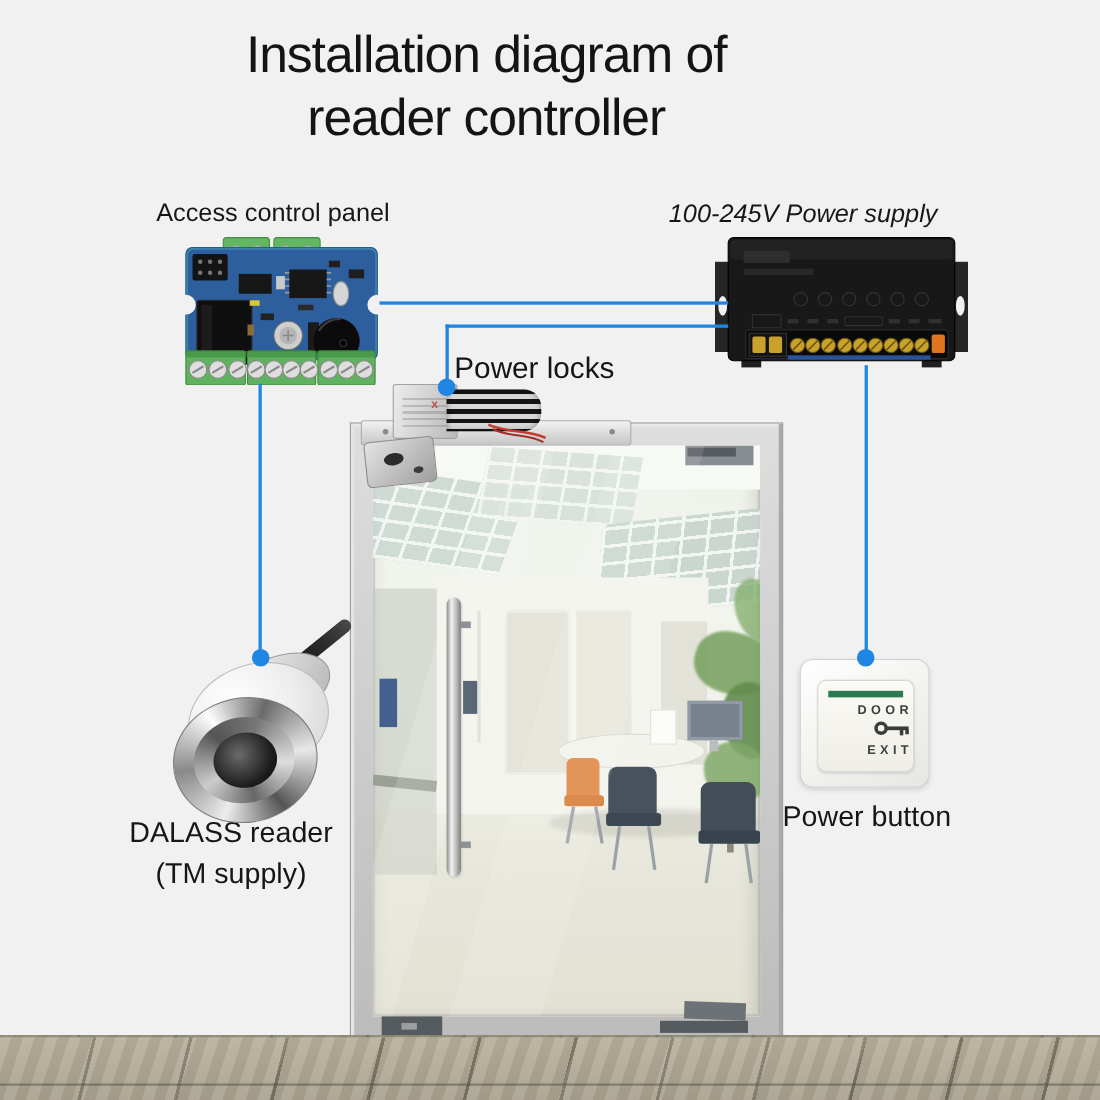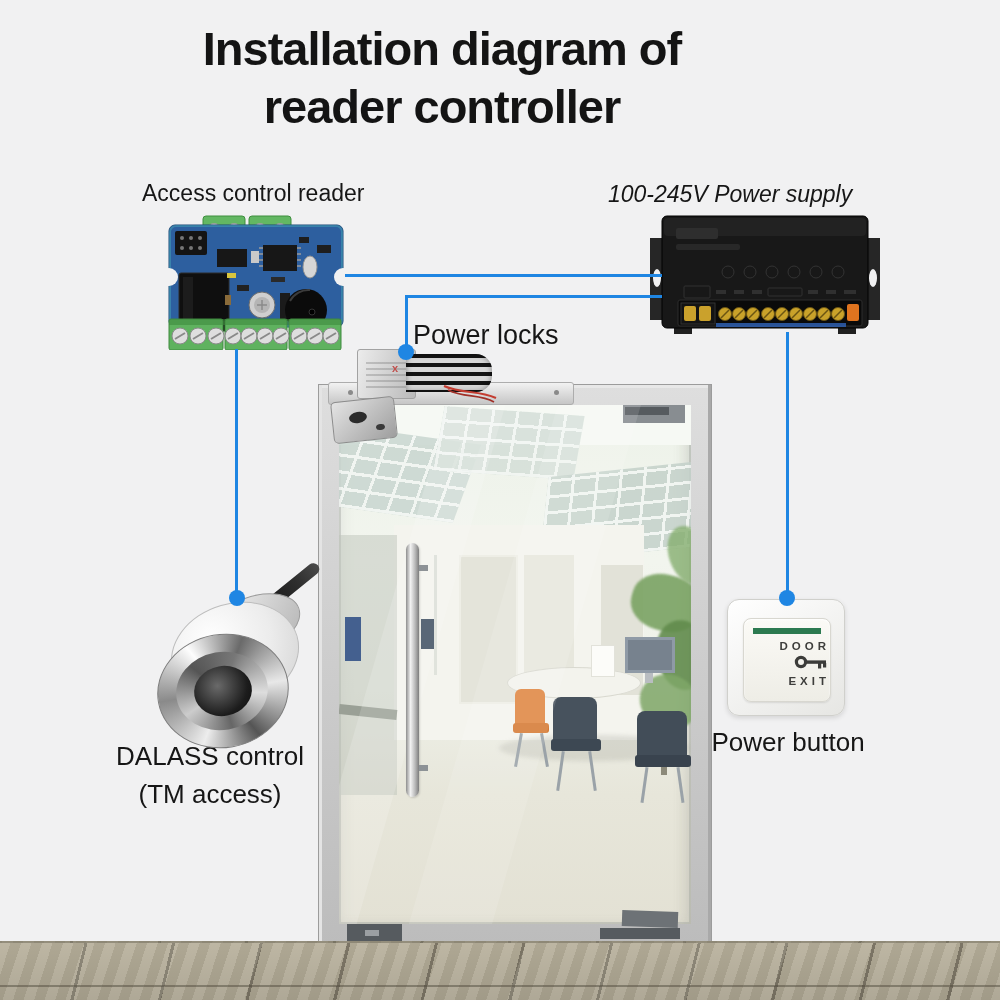--- a/index.html
+++ b/index.html
@@ -1,21 +1,21 @@
 <!DOCTYPE html>
 <html><head>
 <meta charset="utf-8">
 <style>
   html,body{margin:0;padding:0;}
   body{font-family:"Liberation Sans", sans-serif; background:#ffffff;}
   #canvas{position:relative;width:1000px;height:1000px;background:#f1f1f2;overflow:hidden;}
   .abs{position:absolute;}
   
   #title{left:0;top:20px;width:884px;text-align:center;color:#141414;
-         font-size:47px;line-height:58px;font-weight:700;letter-spacing:-1px;}
+         font-size:47px;line-height:58px;font-weight:400;letter-spacing:-1px;}
   
   .lbl{color:#161616;white-space:nowrap;}
   .lbl-sm{font-size:23px;}
   .lbl-md{font-size:26px;}
   
   .cline{background:#1f86e3;z-index:30;}
   .cdot{width:16px;height:16px;border-radius:50%;background:#1f86e3;z-index:32;}
   
   #door{left:318px;top:384px;width:392px;height:559px;z-index:10;
         background:linear-gradient(180deg,#dedede,#bcbcbc);
@@ -51,26 +51,26 @@
 </head>
 <body>
 
 <div id="canvas">
 
   <div class="abs" id="title">
     <div>Installation diagram of</div>
     <div>reader controller</div>
   </div>
 
-  <div class="abs lbl lbl-sm" style="left:142px;top:180px;">Access control reader</div>
+  <div class="abs lbl lbl-sm" style="left:142px;top:180px;">Access control panel</div>
   <div class="abs lbl lbl-sm" style="left:608px;top:181px;font-style:italic;">100-245V Power supply</div>
   <div class="abs lbl" style="left:413px;top:320px;font-size:27px;z-index:31;text-align:center;">Power locks</div>
   <div class="abs lbl lbl-md" style="left:110px;top:737px;width:200px;text-align:center;line-height:38px;">
-    <div>DALASS control</div>
-    <div>(TM access)</div>
+    <div>DALASS reader</div>
+    <div>(TM supply)</div>
   </div>
   <div class="abs lbl lbl-md" style="left:700px;top:727px;width:176px;text-align:center;">Power button</div>
 
   <div class="abs cline" style="left:345px;top:274px;width:317px;height:3px;"></div>
   <div class="abs cline" style="left:405px;top:295px;width:257px;height:3px;"></div>
   <div class="abs cline" style="left:405px;top:295px;width:3px;height:58px;"></div>
   <div class="abs cdot" style="left:398px;top:344px;"></div>
   <div class="abs cline" style="left:235px;top:349px;width:3px;height:250px;"></div>
   <div class="abs cdot" style="left:229px;top:590px;"></div>
   <div class="abs cline" style="left:786px;top:332px;width:3px;height:267px;"></div>

